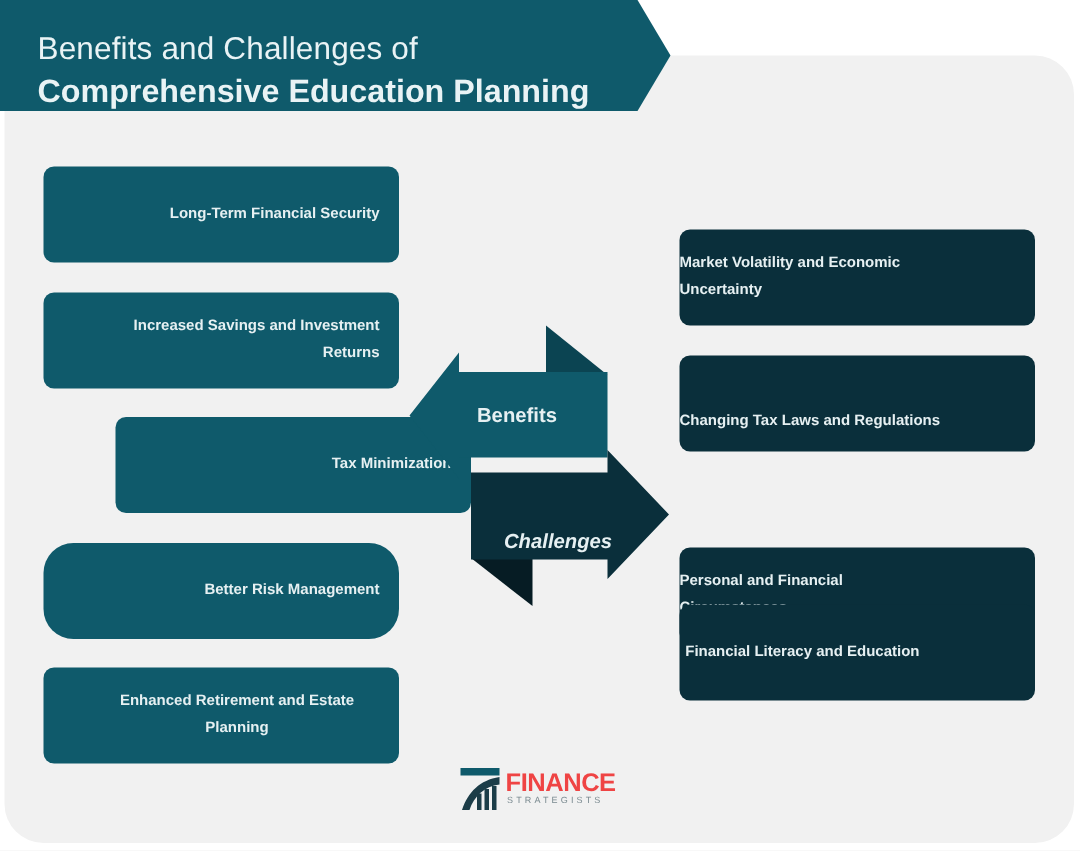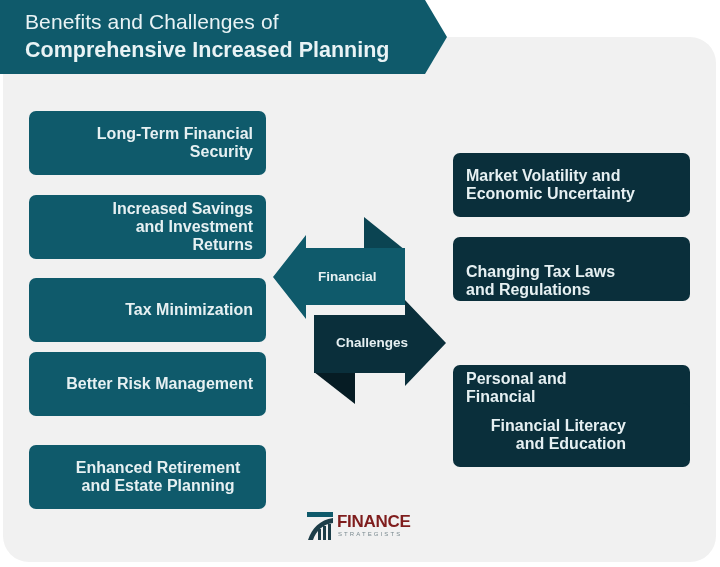--- a/index.html
+++ b/index.html
@@ -13,75 +13,75 @@
     background: #f1f1f1; border-radius: 26px;
   }
   .banner {
     position: absolute; left: 0; top: 0; width: 450px; height: 75px;
   }
   .banner svg { position: absolute; left: 0; top: 0; }
   .banner-text {
     position: absolute; left: 25px; top: 8px; color: #e9f3f5;
     line-height: 28px;
   }
-  .banner-line1 { font-size: 21px; font-weight: normal; display: block; letter-spacing: 0.1px; }
+  .banner-line1 { font-size: 21px; font-weight: normal; display: block; letter-spacing: 0.1px; margin-top: 11px; }
   .banner-line2 { font-size: 21.5px; font-weight: bold; display: block; }
 
   .box {
     position: absolute; width: 237px; height: 64px; border-radius: 7px;
     box-sizing: border-box; display: flex; align-items: center;
-    color: #e6f0f2; font-weight: bold; font-size: 16px; line-height: 18px;
+    color: #e6f0f2; font-weight: bold; font-size: 10px; line-height: 18px;
   }
   .box.benefit {
     left: 29px; background: #0f5a6b; justify-content: flex-end;
     text-align: right; padding-right: 13px; padding-left: 14px;
   }
   .box.challenge {
     left: 453px; background: #0a2f3b; justify-content: flex-start;
-    text-align: left; padding-left: 13px; padding-right: 14px;
+    text-align: left; padding-right: 14px;
   }
   .arrows { position: absolute; left: 0; top: 0; }
   .arrow-label {
     position: absolute; color: #e6f0f2; font-weight: bold; font-size: 13.5px;
   }
   .logo { position: absolute; left: 306px; top: 511px; width: 110px; height: 30px; }
   .logo-word {
     position: absolute; left: 31px; top: 1px; font-size: 17px; font-weight: bold;
-    color: #7f1d1d; letter-spacing: -0.3px;
+    color: #ef4444; letter-spacing: -0.3px;
   }
   .logo-sub {
     position: absolute; left: 32px; top: 20px; font-size: 6px; color: #7a8a90;
     letter-spacing: 2.1px;
   }
 </style>
 </head>
 <body>
 
 <div class="panel"></div>
 
 <div class="banner">
   <svg width="450" height="75">
     <polygon points="0,0 425,0 447,37 425,74 0,74" fill="#0f5a6b"></polygon>
   </svg>
   <div class="banner-text">
     <span class="banner-line1">Benefits and Challenges of</span>
-    <span class="banner-line2">Comprehensive Increased Planning</span>
+    <span class="banner-line2">Comprehensive Education Planning</span>
   </div>
 </div>
 
 <div class="box benefit" style="top:111px;">
   <span>Long-Term Financial Security</span>
 </div>
 <div class="box benefit" style="top:195px;">
   <span style="width:170px;text-align:right;">Increased Savings and Investment Returns</span>
 </div>
-<div class="box benefit" style="top:278px;">
+<div class="box benefit" style="top:278px;margin-left:48px;">
   <span>Tax Minimization</span>
 </div>
-<div class="box benefit" style="top:352px;">
+<div class="box benefit" style="top:362px;border-radius:20px;">
   <span>Better Risk Management</span>
 </div>
 <div class="box benefit" style="top:445px;">
   <span style="width:190px;text-align:center;">Enhanced Retirement and Estate Planning</span>
 </div>
 
 <div class="box challenge" style="top:153px;">
   <span style="width:170px;">Market Volatility and Economic Uncertainty</span>
 </div>
 <div class="box challenge" style="top:237px;">
@@ -97,22 +97,22 @@
 <svg class="arrows" width="720" height="567">
 
   <polygon points="364,217 405,250 364,250" fill="#0b4452"></polygon>
 
   <polygon points="273,277 306,235 306,248 405,248 405,305 306,305 306,319" fill="#0f5a6b"></polygon>
 
   <polygon points="314,372 355,372 355,404" fill="#061c24"></polygon>
 
   <polygon points="314,315 405,315 405,300 446,343 405,386 405,373 314,373" fill="#0a2f3b"></polygon>
 </svg>
-<div class="arrow-label" style="left:318px; top:269px;">Financial</div>
-<div class="arrow-label" style="left:336px; top:335px;">Challenges</div>
+<div class="arrow-label" style="left:318px; top:269px;">Benefits</div>
+<div class="arrow-label" style="left:336px; top:353px;font-style:italic;">Challenges</div>
 
 <div class="logo">
   <svg width="30" height="30" style="position:absolute;left:0;top:0;">
     <polygon points="1,1 27,1 27,6 1,6" fill="#0f5a6b"></polygon>
     <path d="M2,29 C6,17 14,9 27,7 L27,12 C17,13 10,20 7,29 Z" fill="#1c3d48"></path>
     <rect x="12" y="18" width="3" height="11" fill="#1c3d48"></rect>
     <rect x="17" y="15" width="3" height="14" fill="#1c3d48"></rect>
     <rect x="22" y="13" width="3" height="16" fill="#1c3d48"></rect>
   </svg>
   <span class="logo-word">FINANCE</span>

